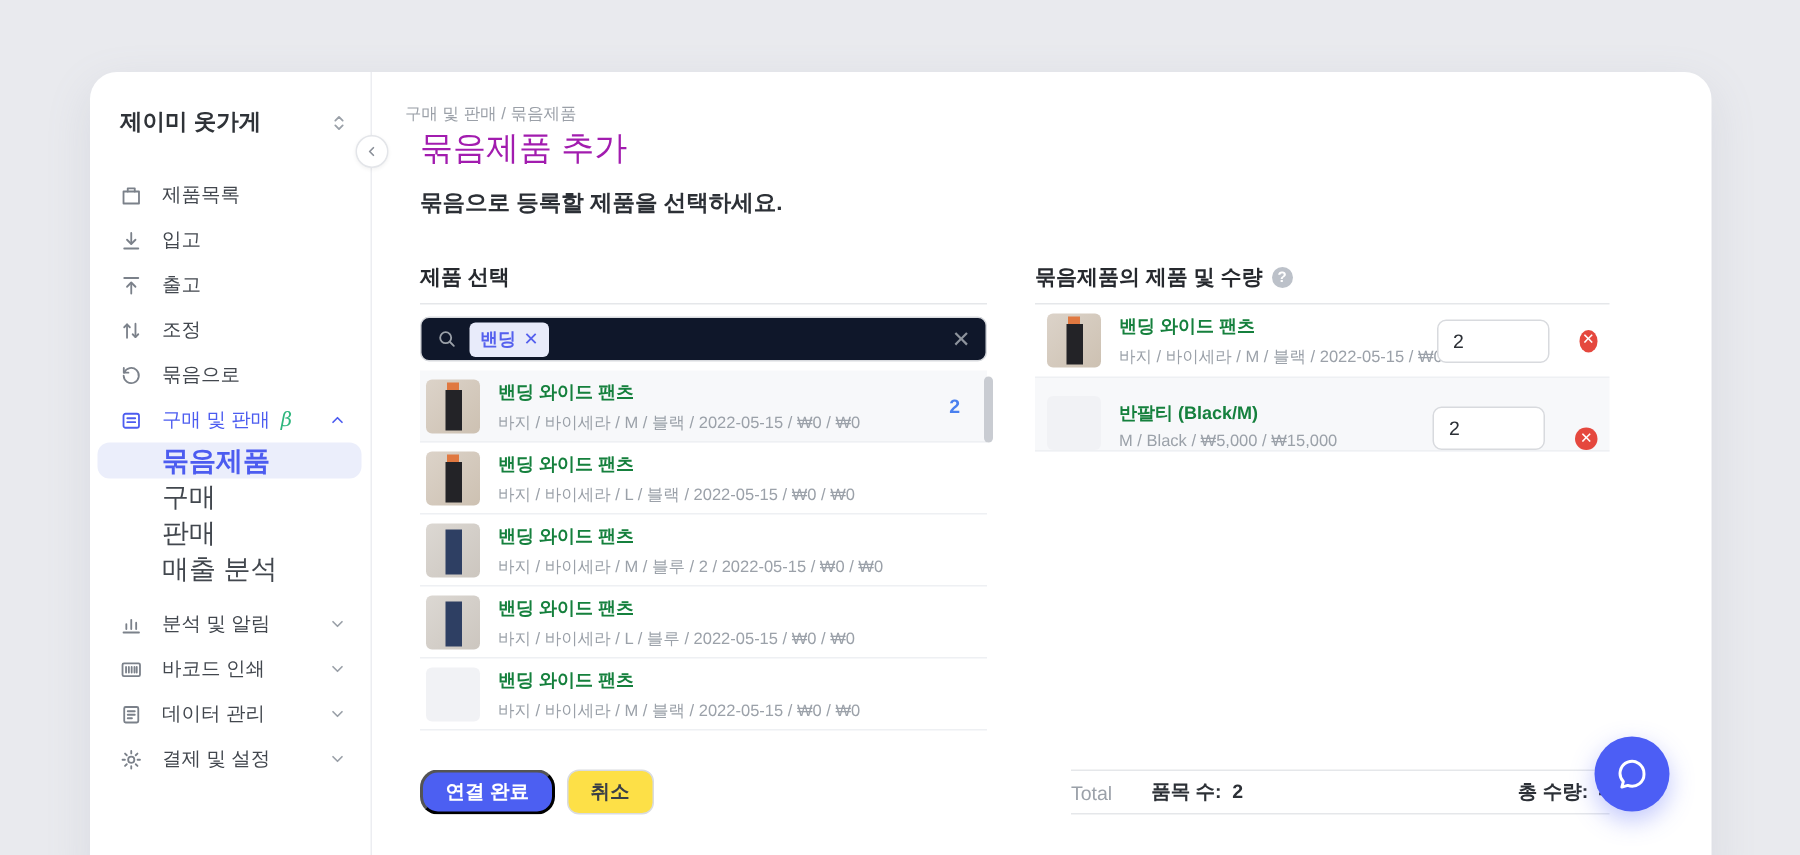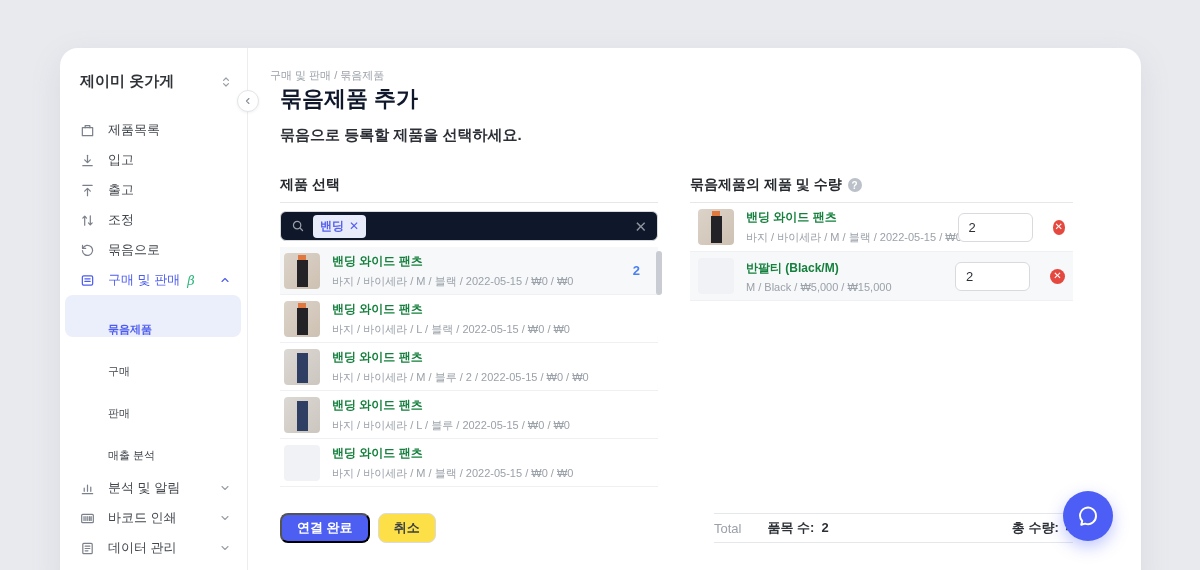--- a/index.html
+++ b/index.html
@@ -17,29 +17,29 @@
   .collapse-btn { position:absolute; left:177px; top:42px; width:22px; height:22px; border-radius:50%;
                   background:#fff; border:1px solid #e3e5e9; color:#8a8f98; display:flex; align-items:center;
                   justify-content:center; z-index:5; box-shadow:0 1px 3px rgba(0,0,0,.06); }
   nav { margin-top:24px; }
   .nav-item { display:flex; align-items:center; height:30px; padding:0 16px 0 20px; font-size:13px;
               color:#42474e; cursor:pointer; }
   .nav-item .nicon { width:16px; height:16px; margin-right:12px; color:#7b818a; display:flex; align-items:center; }
   .nav-item .chev { margin-left:auto; color:#9aa0a8; display:flex; }
   .nav-item.accent, .nav-item.accent .nicon, .nav-item.accent .chev { color:#4c5cf0; }
   .beta { font-style:italic; color:#2eb67d; margin-left:7px; font-size:13px; font-family:"DejaVu Serif",serif; }
-  .sub-item { display:flex; align-items:flex-end; height:42px; padding-left:48px; font-size:11px; color:#42474e; cursor:pointer; }
+  .sub-item { display:flex; align-items:flex-end; height:24px; padding-left:48px; font-size:18px; color:#42474e; cursor:pointer; }
   .sub-item.active { background:#ebeefb; color:#4c5cf0; font-weight:700; border-radius:8px;
                      margin:0 6px 0 5px; padding-left:43px; }
   .nav-gap { height:10px; }
 
   
   .main { position:absolute; left:189px; right:0; top:0; bottom:0; }
   .breadcrumb { position:absolute; left:21px; top:20px; font-size:11px; color:#9ba0a8; }
-  .page-title { position:absolute; left:31px; top:36px; font-size:22px; font-weight:700; color:#0f172a; }
+  .page-title { position:absolute; left:31px; top:36px; font-size:22px; font-weight:400; color:#a21caf; }
   .page-subtitle { position:absolute; left:31px; top:78px; font-size:15px; font-weight:700; color:#2c3036; }
 
   .panel { position:absolute; top:128px; }
   .panel-left  { left:31px;  width:378px; }
   .panel-right { left:441px; width:383px; }
   .panel-head { display:flex; align-items:center; gap:6px; font-size:14px; font-weight:700; color:#26292e;
                 padding-bottom:8px; border-bottom:1px solid #e5e7ea; }
   .help-dot { width:14px; height:14px; border-radius:50%; background:#bcc1c9; color:#fff; font-size:10px;
               font-weight:700; display:flex; align-items:center; justify-content:center; }
 
@@ -67,26 +67,26 @@
   .thumb.empty { background:#f1f2f5; }
 
   .ptext { min-width:0; }
   .pname { font-size:12px; font-weight:700; color:#15803d; white-space:nowrap; }
   .pdesc { font-size:11px; color:#9ba1a9; margin-top:4px; white-space:nowrap; }
   .pcount { margin-left:auto; color:#4a80ef; font-size:13px; font-weight:600; padding-right:8px; }
 
   .btn-row { margin-top:26px; display:flex; gap:8px; }
   .btn { height:30px; padding:0 15px; border-radius:8px; font-size:13px; font-weight:700; display:flex;
          align-items:center; cursor:pointer; }
-  .btn.primary { background:#4c5ff2; color:#fff; }
+  .btn.primary { background:#4c5ff2; color:#fff;border-radius:12px; }
   .btn.ghost { background:#fde047; color:#3a3f46; border:1px solid #d9dbe0; }
 
   
   .brow { display:flex; align-items:center; height:49px; border-bottom:1px solid #eef0f3; padding:0 8px; gap:12px; }
-  .brow.alt { background:#f7f8fa; }
+  .brow.alt { background:#f7f8fa;align-items:flex-end; }
   .qty-input { margin-left:auto; width:75px; height:29px; border:1px solid #d8dade; border-radius:6px;
                font-size:13px; padding:0 10px; color:#2c3036; font-family:inherit; }
   .del-btn { width:15px; height:15px; border-radius:50%; background:#e5483e; color:#fff; font-size:10px;
              font-weight:700; display:flex; align-items:center; justify-content:center; margin-left:8px;
              cursor:pointer; line-height:1; }
   .total-row { margin-top:212px; height:30px; border-top:1px solid #e5e7ea; border-bottom:1px solid #e5e7ea;
                display:flex; align-items:center; font-size:13px;margin-left:24px; }
   .total-label { color:#9ba1a9; }
   .total-items { margin-left:26px; font-weight:700; color:#2c3036; }
   .total-qty { margin-left:auto; font-weight:700; color:#2c3036; }

